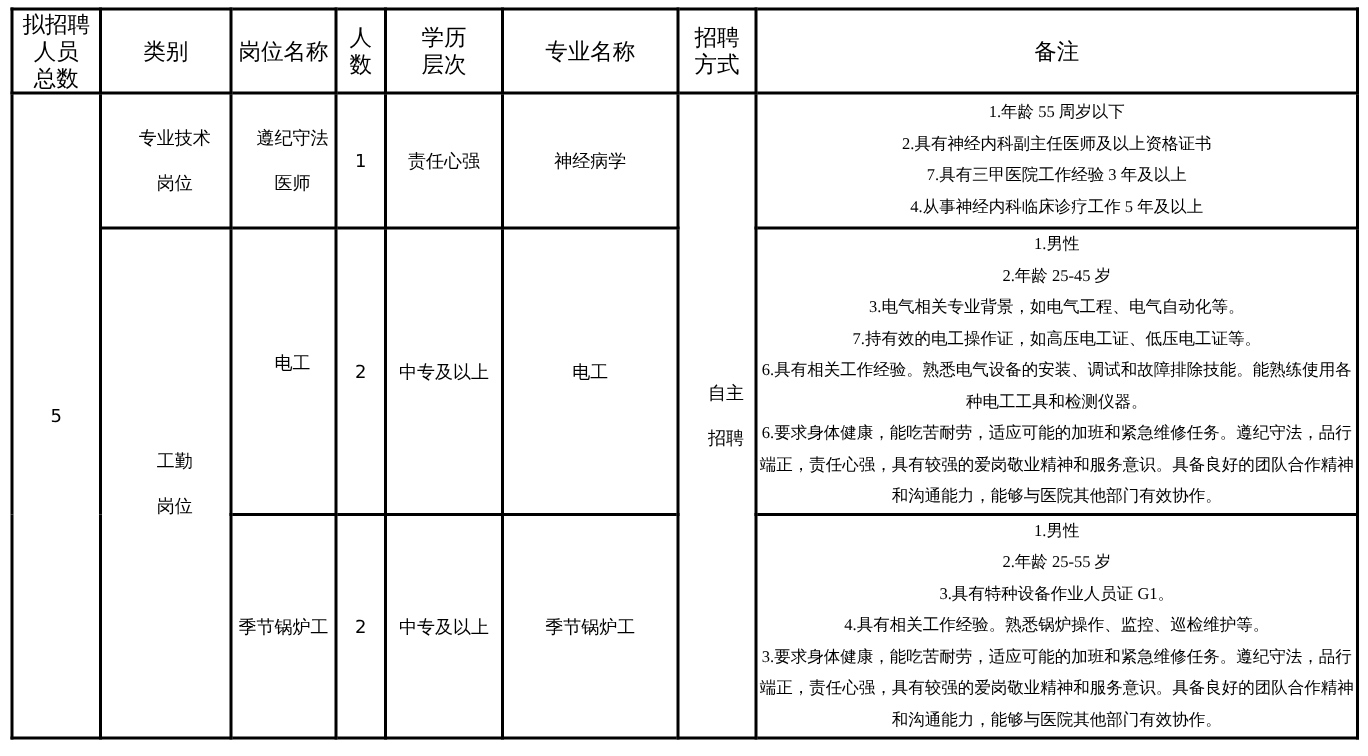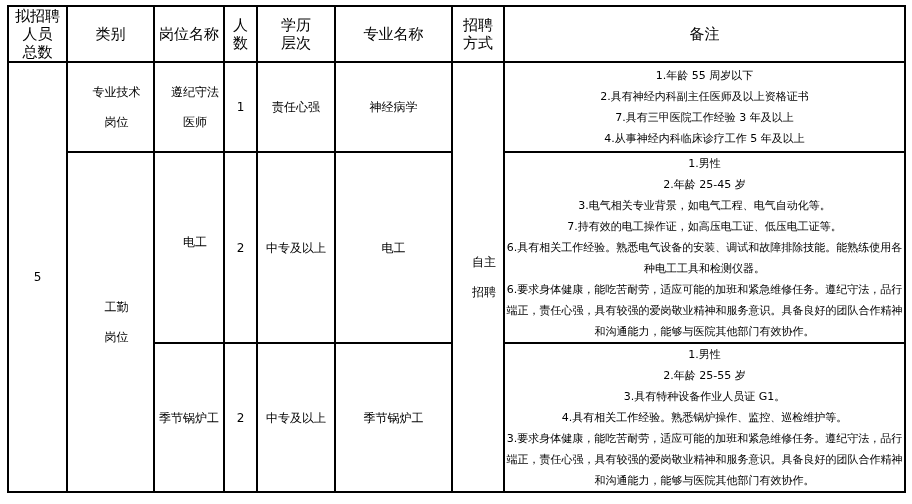--- a/index.html
+++ b/index.html
@@ -9,21 +9,21 @@
     position: absolute; left: 7px; top: 5px;
     border-collapse: collapse; table-layout: fixed;
     width: 897px;
   }
   table.recruit td, table.recruit th {
     border: 2px solid #000; padding: 0; text-align: center; vertical-align: middle;
     font-weight: normal;
   }
   th.h { font-size: 15px; line-height: 18px; }
   td.c { font-size: 12px; line-height: 30px; }
-  td.notes { text-align: left; vertical-align: top; font-size: 11px; line-height: 21px; padding: 2px 4px 0 8px; }
+  td.notes { text-align: left; vertical-align: top; font-size: 11px; line-height: 21px; padding: 2px 4px 0 8px; font-family: Liberation Serif, serif; }
   .note-line { display: block; white-space: normal; }
   td.c .l { display: block; margin-left: 12px; }
   tr.hdr { height: 48px; }
   tr.r1 { height: 90px; }
   tr.r2 { height: 188px; }
   tr.r3 { height: 146px; }
 </style>
 </head>
 <body>
 

